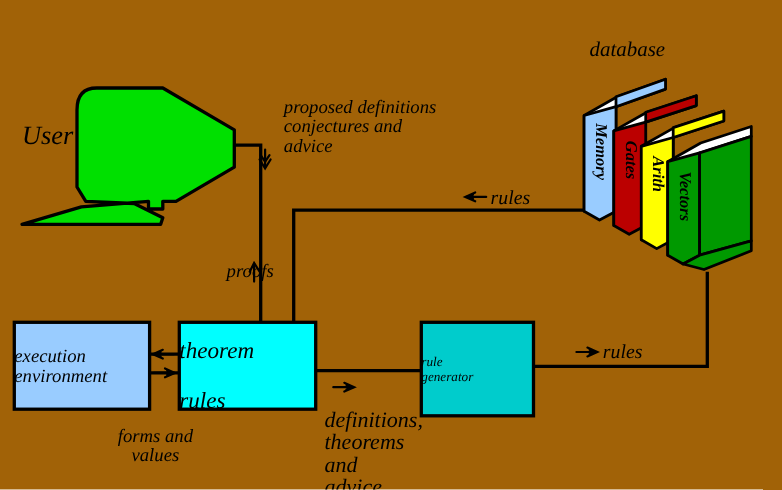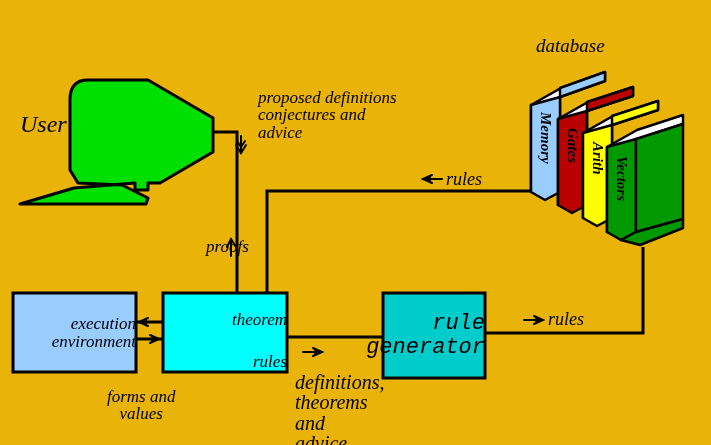--- a/index.html
+++ b/index.html
@@ -1,25 +1,25 @@
 <!DOCTYPE html>
 <html><head>
 <meta charset="utf-8">
 <style>
   html,body{margin:0;padding:0;background:#ffffff;}
   body{width:711px;height:445px;overflow:hidden;
        font-family:"Liberation Serif","DejaVu Serif",serif;}
-  #stage{position:relative;width:711px;height:445px;background:#eab308;}
+  #stage{position:relative;width:711px;height:445px;background:#a16207;}
   svg#canvas{position:absolute;left:0;top:0;width:711px;height:445px;}
 
   .lbl{position:absolute;font-style:italic;color:#000;line-height:1.02;
        font-family:"Liberation Serif","DejaVu Serif",serif;white-space:pre;}
 
   .boxlabel{position:absolute;display:flex;flex-direction:column;
-            align-items:flex-end;justify-content:center;
+            align-items:flex-start;justify-content:center;
             font-style:italic;color:#000;line-height:1.05;text-align:center;
             font-family:"Liberation Serif","DejaVu Serif",serif;}
   .spine{position:absolute;font-style:italic;font-weight:bold;color:#000;
          font-family:"Liberation Serif","DejaVu Serif",serif;
          writing-mode:vertical-rl;white-space:nowrap;letter-spacing:0px;}
 </style>
 </head>
 <body>
 
 <div id="stage">
@@ -153,26 +153,26 @@
   <div class="lbl" style="left:295px;top:372px;font-size:20px;">definitions,
 theorems
 and
 advice</div>
 
   <div class="boxlabel" style="left:13px;top:293px;width:123px;height:79px;font-size:17px;">
     <span>execution</span>
     <span>environment</span>
   </div>
 
-  <div class="boxlabel" style="left:163px;top:293px;width:124px;height:96px;font-size:17px;gap:24px;">
+  <div class="boxlabel" style="left:163px;top:293px;width:124px;height:96px;font-size:21px;gap:24px;">
     <span>theorem</span>
     <span>rules</span>
   </div>
 
-  <div class="boxlabel" style="left:383px;top:293px;width:102px;height:85px;font-size:22px;font-family:Liberation Mono, monospace;">
+  <div class="boxlabel" style="left:383px;top:293px;width:102px;height:85px;font-size:12px;">
     <span>rule</span>
     <span>generator</span>
   </div>
 
   <div class="spine" style="left:537px;top:112px;font-size:15px;">Memory</div>
   <div class="spine" style="left:564px;top:128px;font-size:15px;">Gates</div>
   <div class="spine" style="left:589px;top:142px;font-size:15px;">Arith</div>
   <div class="spine" style="left:613px;top:156px;font-size:15px;">Vectors</div>
 
 </div>

